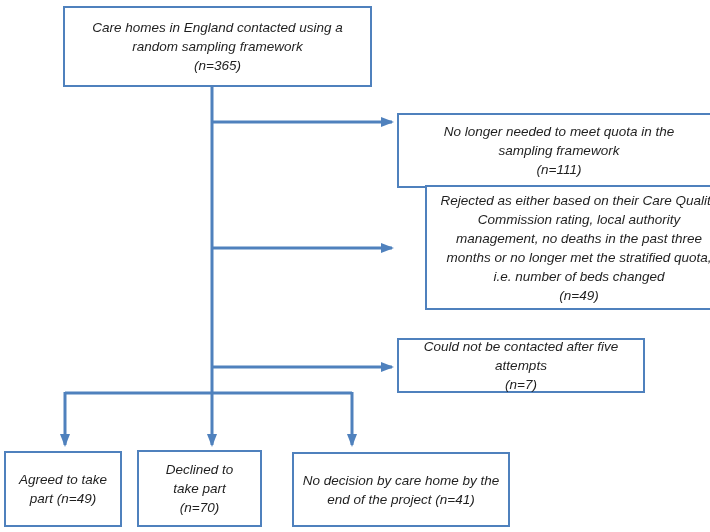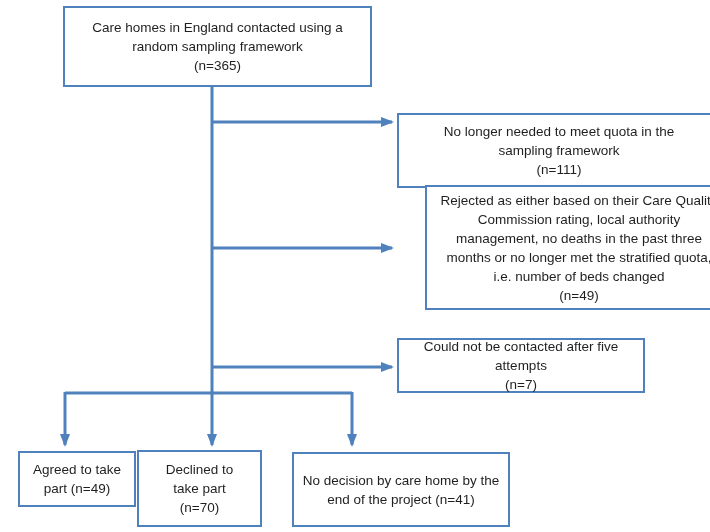--- a/index.html
+++ b/index.html
@@ -35,27 +35,28 @@
     border: 2.5px solid var(--accent);
     background: var(--background);
     display: flex;
     align-items: center;
     justify-content: center;
     text-align: center;
     color: var(--text);
     font-size: 13.5px;
     line-height: 19px;
     padding: 0 4px;
+    font-style: italic;
   }
   .box .box-text { white-space: pre-line; }
   .box-source      { left: 63px;  top: 6px;   width: 309px; height: 81px; }
   .box-quota       { left: 397px; top: 92px;  width: 324px; height: 75px; margin-top: 21px; }
   .box-rejected    { left: 397px; top: 185px; width: 308px; height: 125px; margin-left: 28px; }
   .box-contact     { left: 397px; top: 338px; width: 248px; height: 55px; }
-  .box-agreed      { left: 18px;   top: 451px; width: 118px; height: 56px; }
+  .box-agreed      { left: 4px;   top: 451px; width: 118px; height: 76px; }
   .box-declined    { left: 137px; top: 450px; width: 125px; height: 77px; }
   .box-nodecision  { left: 292px; top: 452px; width: 218px; height: 75px; }
 </style>
 </head>
 <body>
 
 <div class="canvas">
 
   <svg class="connectors" width="710" height="532" viewBox="0 0 710 532" xmlns="http://www.w3.org/2000/svg">
     <defs>

